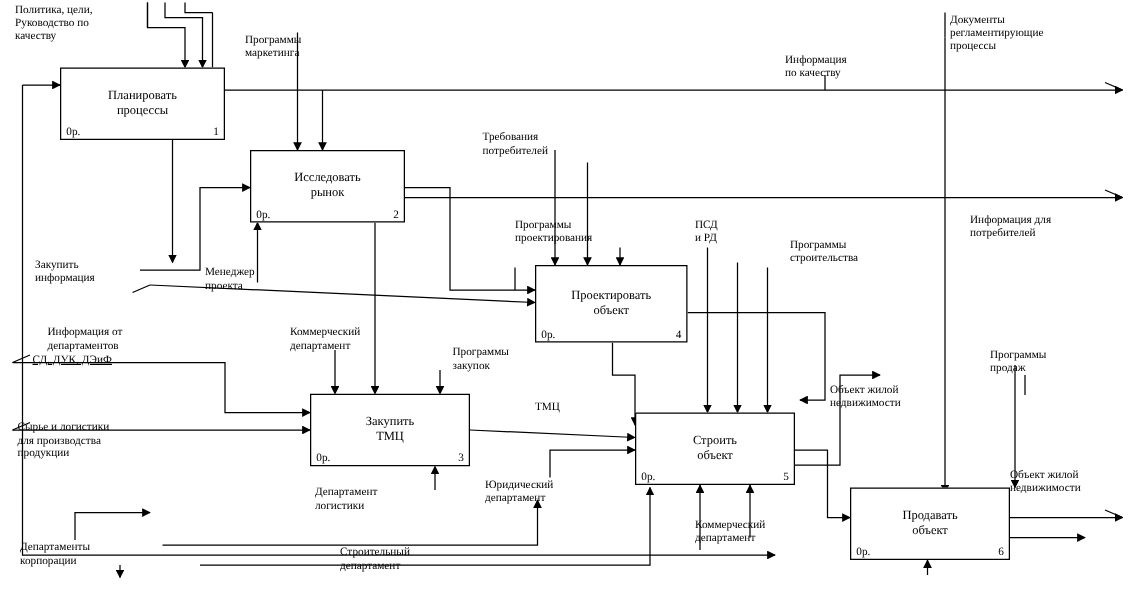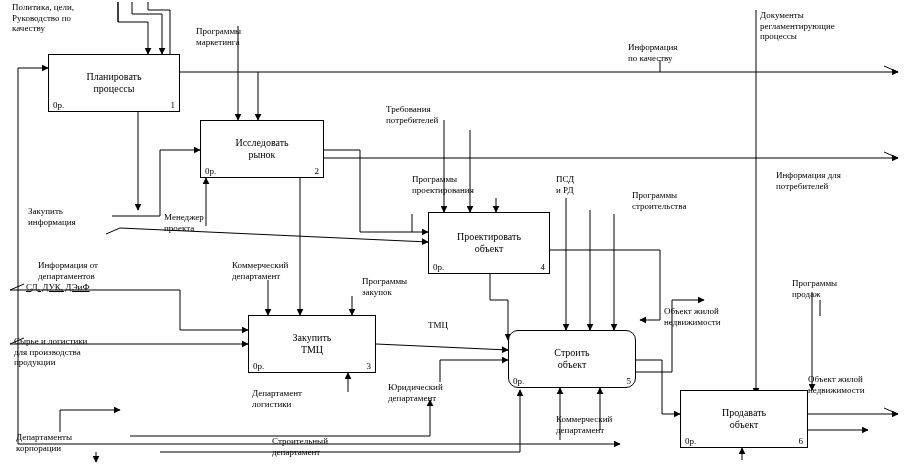--- a/index.html
+++ b/index.html
@@ -194,21 +194,21 @@
     <div class="box-num">3</div>
   </div>
 
   <div class="box" style="left:428px; top:212px; width:122px; height:62px;">
     <div class="box-title">Проектировать
 объект</div>
     <div class="box-ap">0р.</div>
     <div class="box-num">4</div>
   </div>
 
-  <div class="box" style="left:508px; top:330px; width:128px; height:58px;border-radius:10px;">
+  <div class="box" style="left:508px; top:330px; width:128px; height:58px;">
     <div class="box-title">Строить
 объект</div>
     <div class="box-ap">0р.</div>
     <div class="box-num">5</div>
   </div>
 
   <div class="box" style="left:680px; top:390px; width:128px; height:58px;">
     <div class="box-title">Продавать
 объект</div>
     <div class="box-ap">0р.</div>

